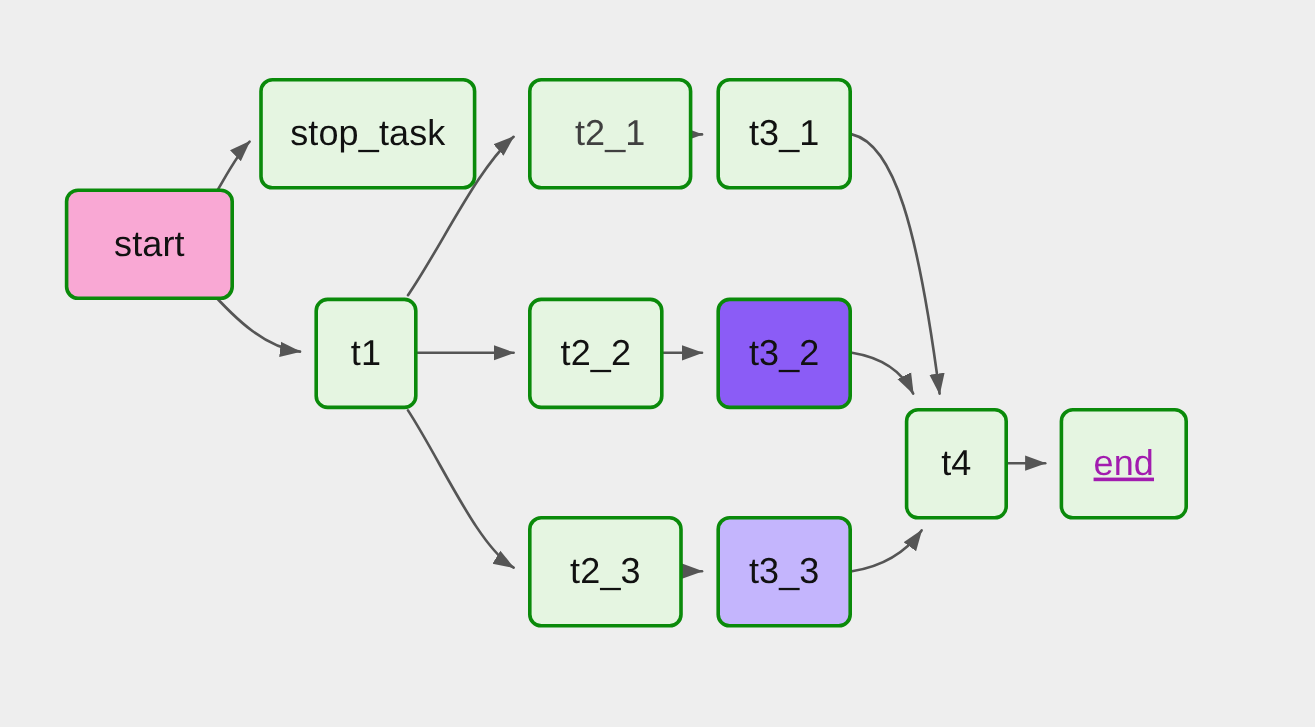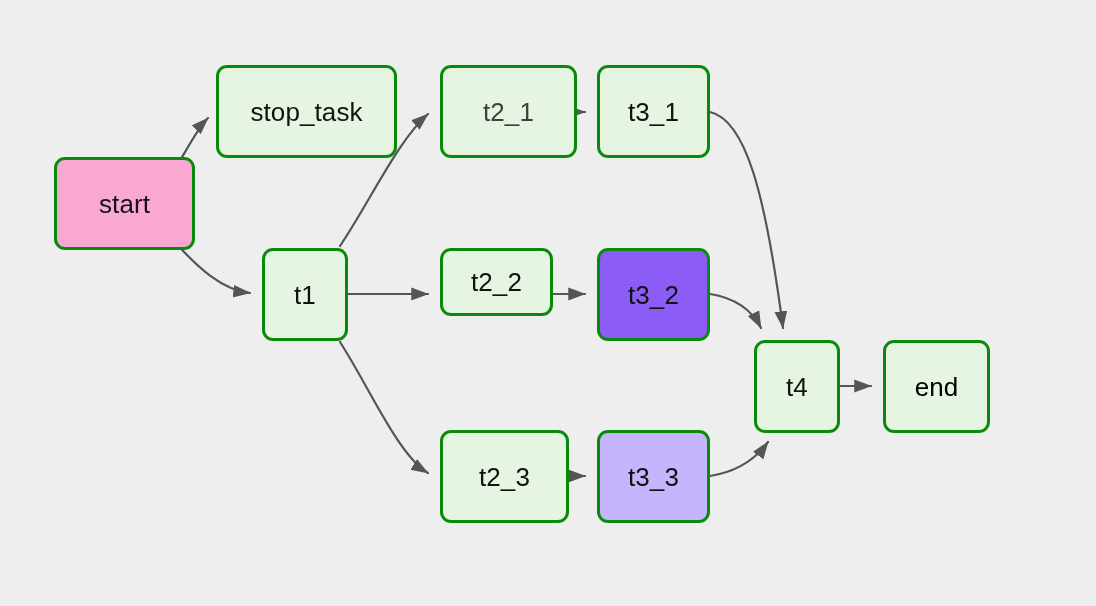--- a/index.html
+++ b/index.html
@@ -30,21 +30,21 @@
   .node {
     position: absolute;
     box-sizing: border-box;
     background: #e5f5e1;
     border: 3px solid #0a8a0a;
     border-radius: 11px;
     display: flex;
     align-items: center;
     justify-content: center;
     color: #111111;
-    font-size: 26px;
+    font-size: 30px;
     font-family: "Liberation Sans", sans-serif;
     line-height: 1;
     letter-spacing: 0.1px;
     z-index: 2;
   }
   .node-label {
     display: block;
     white-space: nowrap;
   }
 </style>
@@ -84,33 +84,33 @@
       </div>
       <div class="node" style="left: 440px; top: 65px; width: 137px; height: 93px; background: rgb(229, 245, 225); border-color: rgb(10, 138, 10); color: #404040;">
         <span class="node-label">t2_1</span>
       </div>
       <div class="node" style="left: 597px; top: 65px; width: 113px; height: 93px; background: rgb(229, 245, 225); border-color: rgb(10, 138, 10); color: rgb(17, 17, 17);">
         <span class="node-label">t3_1</span>
       </div>
       <div class="node" style="left: 262px; top: 248px; width: 86px; height: 93px; background: rgb(229, 245, 225); border-color: rgb(10, 138, 10); color: rgb(17, 17, 17);">
         <span class="node-label">t1</span>
       </div>
-      <div class="node" style="left: 440px; top: 248px; width: 113px; height: 68px; background: rgb(229, 245, 225); border-color: rgb(10, 138, 10); color: rgb(17, 17, 17);">
+      <div class="node" style="left: 440px; top: 248px; width: 113px; height: 93px; background: rgb(229, 245, 225); border-color: rgb(10, 138, 10); color: rgb(17, 17, 17);">
         <span class="node-label">t2_2</span>
       </div>
       <div class="node" style="left: 597px; top: 248px; width: 113px; height: 93px; background: #8b5cf6; border-color: rgb(10, 138, 10); color: rgb(17, 17, 17);">
         <span class="node-label">t3_2</span>
       </div>
       <div class="node" style="left: 440px; top: 430px; width: 129px; height: 93px; background: rgb(229, 245, 225); border-color: rgb(10, 138, 10); color: rgb(17, 17, 17);">
         <span class="node-label">t2_3</span>
       </div>
       <div class="node" style="left: 597px; top: 430px; width: 113px; height: 93px; background: #c4b5fd; border-color: rgb(10, 138, 10); color: rgb(17, 17, 17);">
         <span class="node-label">t3_3</span>
       </div>
       <div class="node" style="left: 754px; top: 340px; width: 86px; height: 93px; background: rgb(229, 245, 225); border-color: rgb(10, 138, 10); color: rgb(17, 17, 17);">
         <span class="node-label">t4</span>
       </div>
-      <div class="node" style="left: 883px; top: 340px; width: 107px; height: 93px; background: rgb(229, 245, 225); border-color: rgb(10, 138, 10); color: #000000;">
+      <div class="node" style="left: 883px; top: 340px; width: 107px; height: 93px; background: rgb(229, 245, 225); border-color: rgb(10, 138, 10); color: #a21caf; text-decoration: underline;">
         <span class="node-label">end</span>
       </div>
     </div>
 
 </div>
 
 </body></html>

